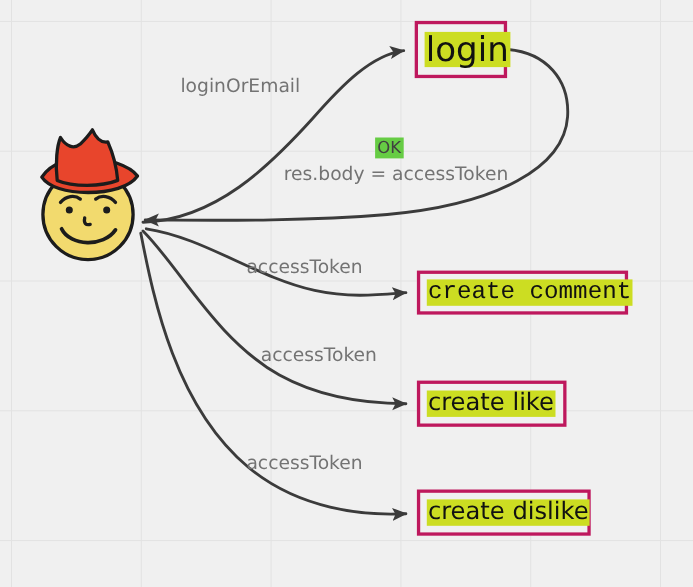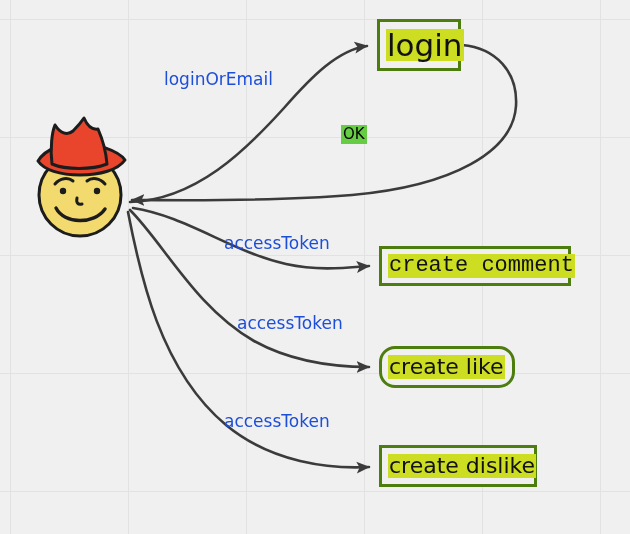--- a/index.html
+++ b/index.html
@@ -45,62 +45,62 @@
     position: absolute;
     left: 26px;
     top: 112px;
     width: 108px;
     height: 128px;
   }
   
   .node {
     position: absolute;
     box-sizing: border-box;
-    border: 3px solid #4d7c0f;
+    border: 3px solid #be185d;
     background: #f0f0f0;
     display: flex;
     align-items: center;
     padding: 5px 6px;
   }
   .node .node-label {
     background: #ccdd22;
     color: #111111;
     line-height: 1.05;
     white-space: nowrap;
     padding: 0 1px;
   }
   #node-login        { left: 377px; top: 19px;  width: 84px;  height: 52px; }
   #node-login .node-label       { font-size: 31px; }
   #node-comment      { left: 379px; top: 246px; width: 192px; height: 40px; }
   #node-comment .node-label     { font-size: 22px; font-family: Liberation Mono, monospace; }
-  #node-like         { left: 379px; top: 346px; width: 136px; height: 42px; border-radius: 16px; }
+  #node-like         { left: 379px; top: 346px; width: 136px; height: 42px; }
   #node-like .node-label        { font-size: 22px; }
   #node-dislike      { left: 379px; top: 445px; width: 158px; height: 42px; }
   #node-dislike .node-label     { font-size: 22px; }
 
   
   .edge-label {
     position: absolute;
-    color: #1d4ed8;
+    color: #737373;
     font-size: 17px;
     line-height: 1.35;
     white-space: nowrap;
   }
   #label-login-req  { left: 164px; top: 68px;  }
   #label-res-body   { left: 258px; top: 148px; }
   #label-token-1    { left: 224px; top: 232px; }
   #label-token-2    { left: 237px; top: 312px; }
   #label-token-3    { left: 224px; top: 410px; }
 
   .ok-badge {
     position: absolute;
     left: 341px;
     top: 125px;
     background: #66cc44;
-    color: #000000;
+    color: #404040;
     font-size: 15px;
     line-height: 1.25;
     padding: 0 2px;
   }
 </style>
 </head>
 <body>
 
 <div id="canvas">
 
@@ -162,20 +162,21 @@
   <div class="node" id="node-dislike">
     <span class="node-label">create dislike</span>
   </div>
 
   <div class="edge-label" id="label-login-req">
     <div>loginOrEmail</div>
   </div>
 
   <div class="ok-badge">OK</div>
 
+  <div class="edge-label" id="label-res-body">res.body = accessToken</div>
 
   <div class="edge-label" id="label-token-1">accessToken</div>
 
   <div class="edge-label" id="label-token-2">accessToken</div>
 
   <div class="edge-label" id="label-token-3">accessToken</div>
 
 </div>
 
 </body></html>

